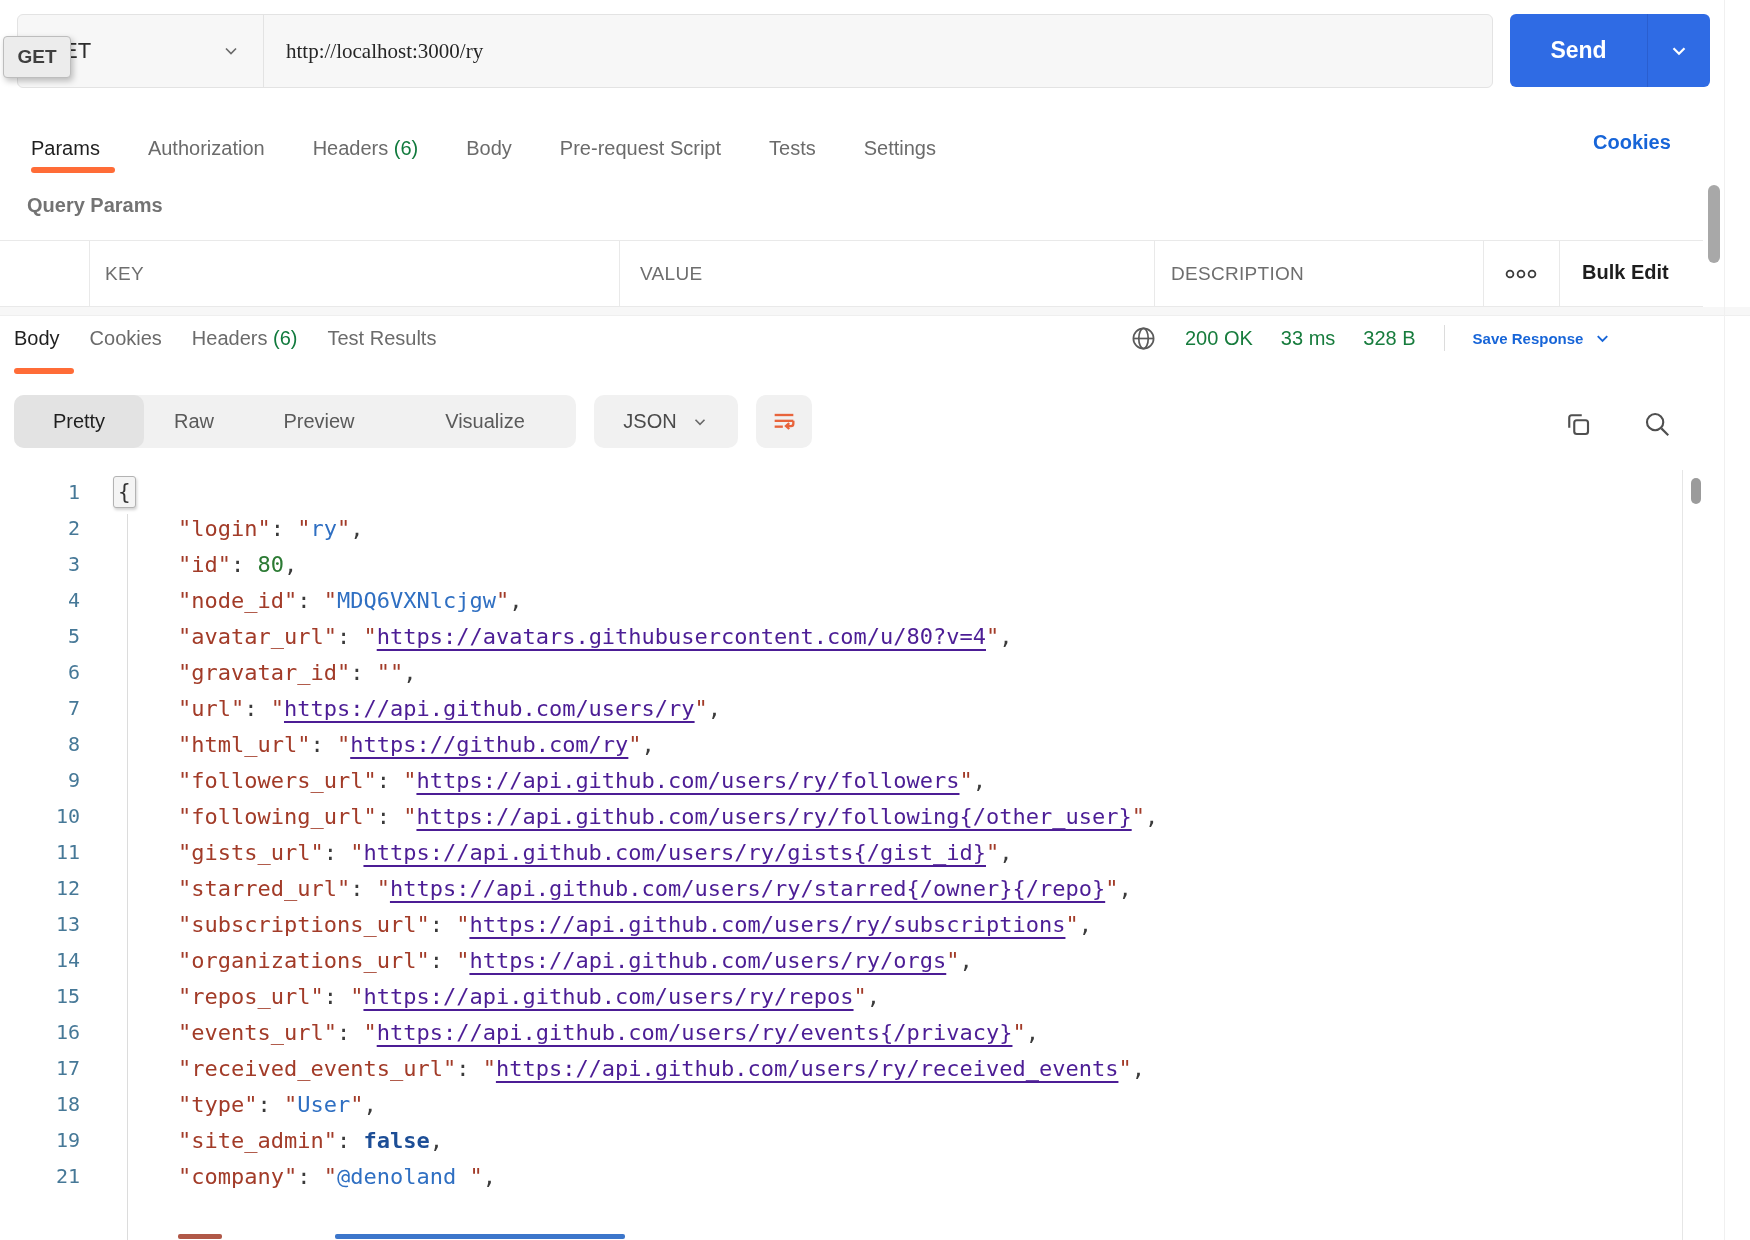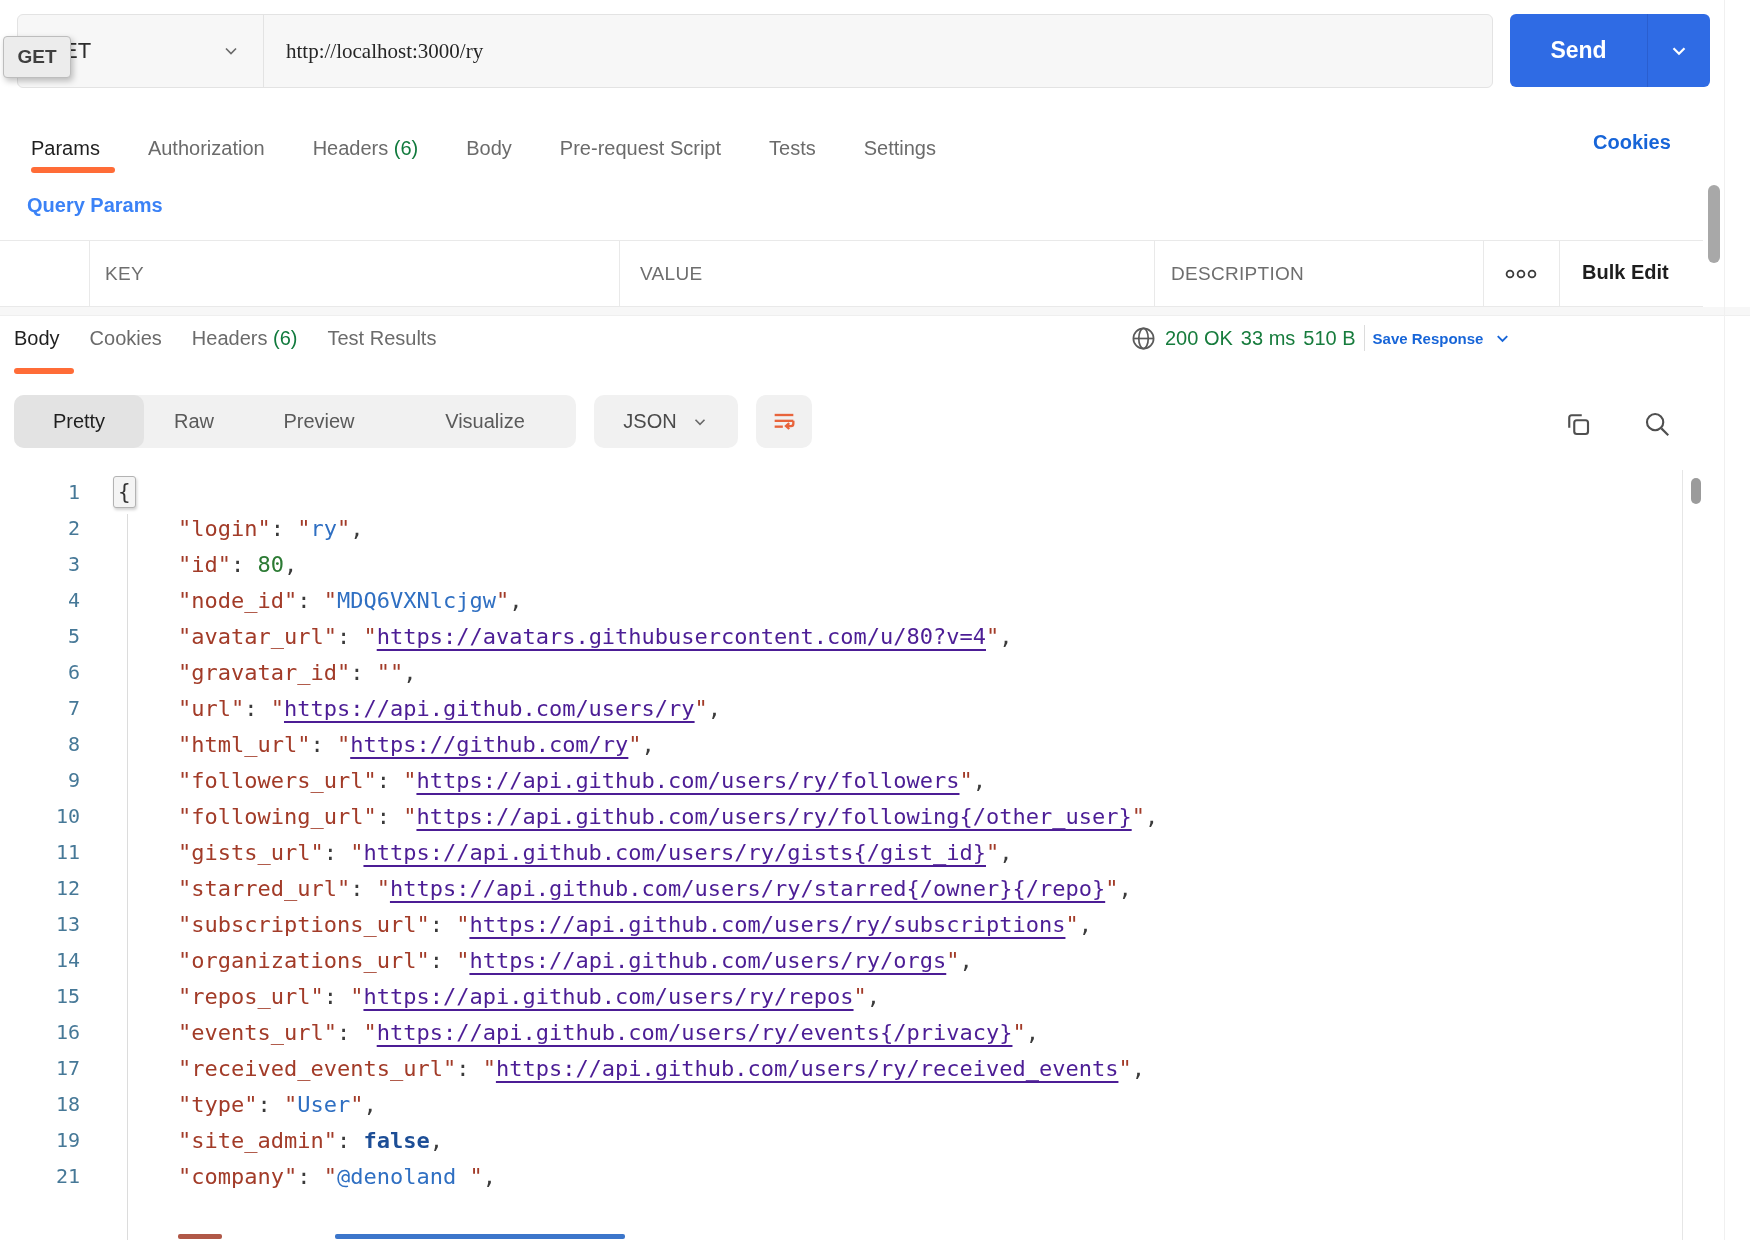--- a/index.html
+++ b/index.html
@@ -26,38 +26,38 @@
   .send-chevron{flex:1;display:flex;align-items:center;justify-content:center;color:#fff;}
 
   
   .req-tabs{position:absolute;left:31px;top:126px;display:flex;gap:48px;height:44px;align-items:center;
             font-size:20px;color:#6b6b6b;}
   .req-tabs .tab{cursor:pointer;white-space:nowrap;}
   .req-tabs .tab.active{color:#1f1f1f;}
   .tab .count{color:#117a3d;}
   .params-underline{position:absolute;left:31px;top:167px;width:84px;height:6px;background:#ff6c37;border-radius:3px;}
   .cookies-link{position:absolute;left:1593px;top:131px;font-size:20px;font-weight:600;color:#1765d8;cursor:pointer;}
-  .section-title{position:absolute;left:27px;top:194px;font-size:20px;font-weight:700;color:#3b82f6;}
+  .section-title{position:absolute;left:27px;top:194px;font-size:20px;font-weight:700;color:#737373;}
 
   
   .tbl{position:absolute;left:0;top:240px;width:1703px;height:67px;
        border-top:1px solid #e9e9e9;border-bottom:1px solid #e9e9e9;box-sizing:border-box;}
   .tbl .vline{position:absolute;top:0;width:1px;height:65px;background:#e9e9e9;}
   .tbl .col-h{position:absolute;top:22px;font-size:19px;color:#6e6e6e;letter-spacing:.3px;}
   .bulk-edit{position:absolute;left:1582px;top:20px;font-size:20px;font-weight:600;color:#1d1d1d;cursor:pointer;}
   .more-opts{position:absolute;left:1505px;top:24px;cursor:pointer;color:#3c3c3c;}
   .pane-split{position:absolute;left:0;top:307px;width:1750px;height:8px;background:#f7f7f7;border-bottom:1px solid #efefef;}
 
   
   .resp-tabs{position:absolute;left:14px;top:320px;display:flex;gap:30px;height:36px;align-items:center;
              font-size:20px;color:#6b6b6b;}
   .resp-tabs .tab{cursor:pointer;white-space:nowrap;}
   .resp-tabs .tab.active{color:#1f1f1f;}
   .body-underline{position:absolute;left:14px;top:368px;width:60px;height:6px;background:#ff6c37;border-radius:3px;}
-  .resp-meta{position:absolute;left:1130px;top:320px;height:36px;display:flex;align-items:center;gap:8px;}
+  .resp-meta{position:absolute;left:1130px;top:320px;height:36px;display:flex;align-items:center;gap:28px;}
   .resp-meta .green{color:#177c3d;font-size:20px;white-space:nowrap;}
   .meta-divider{width:1px;height:26px;background:#dcdcdc;}
   .save-response{display:flex;align-items:center;gap:10px;color:#1765d8;font-size:15px;font-weight:600;cursor:pointer;white-space:nowrap;}
 
   
   .view-seg{position:absolute;left:14px;top:395px;width:562px;height:53px;background:#f1f1f1;border-radius:10px;
             display:flex;align-items:flex-start;font-size:20px;color:#5a5a5a;}
   .view-seg .seg{height:53px;line-height:53px;text-align:center;cursor:pointer;}
   .seg.s0{width:130px;background:#e3e3e3;border-radius:10px;color:#1f1f1f;}
   .seg.s1{width:100px;}.seg.s2{width:150px;}.seg.s3{width:182px;}
@@ -170,21 +170,21 @@
   <div class="resp-meta">
     <span style="color:#5a5a5a">
       <svg width="27" height="27" viewBox="0 0 24 24" fill="none" stroke="currentColor" stroke-width="1.5">
         <circle cx="12" cy="12" r="9"></circle>
           <ellipse cx="12" cy="12" rx="4.2" ry="9"></ellipse>
           <path d="M3 12h18"></path>
       </svg>
     </span>
     <span class="green">200 OK</span>
     <span class="green">33 ms</span>
-    <span class="green">510 B</span>
+    <span class="green">328 B</span>
     <span class="meta-divider"></span>
     <span class="save-response">
       <span>Save Response</span>
       <svg width="19" height="19" viewBox="0 0 24 24" fill="none" stroke="currentColor" stroke-width="2.4">
           <path d="M6 9l6 6 6-6"></path>
         </svg>
     </span>
   </div>
 
   <div class="view-seg">

